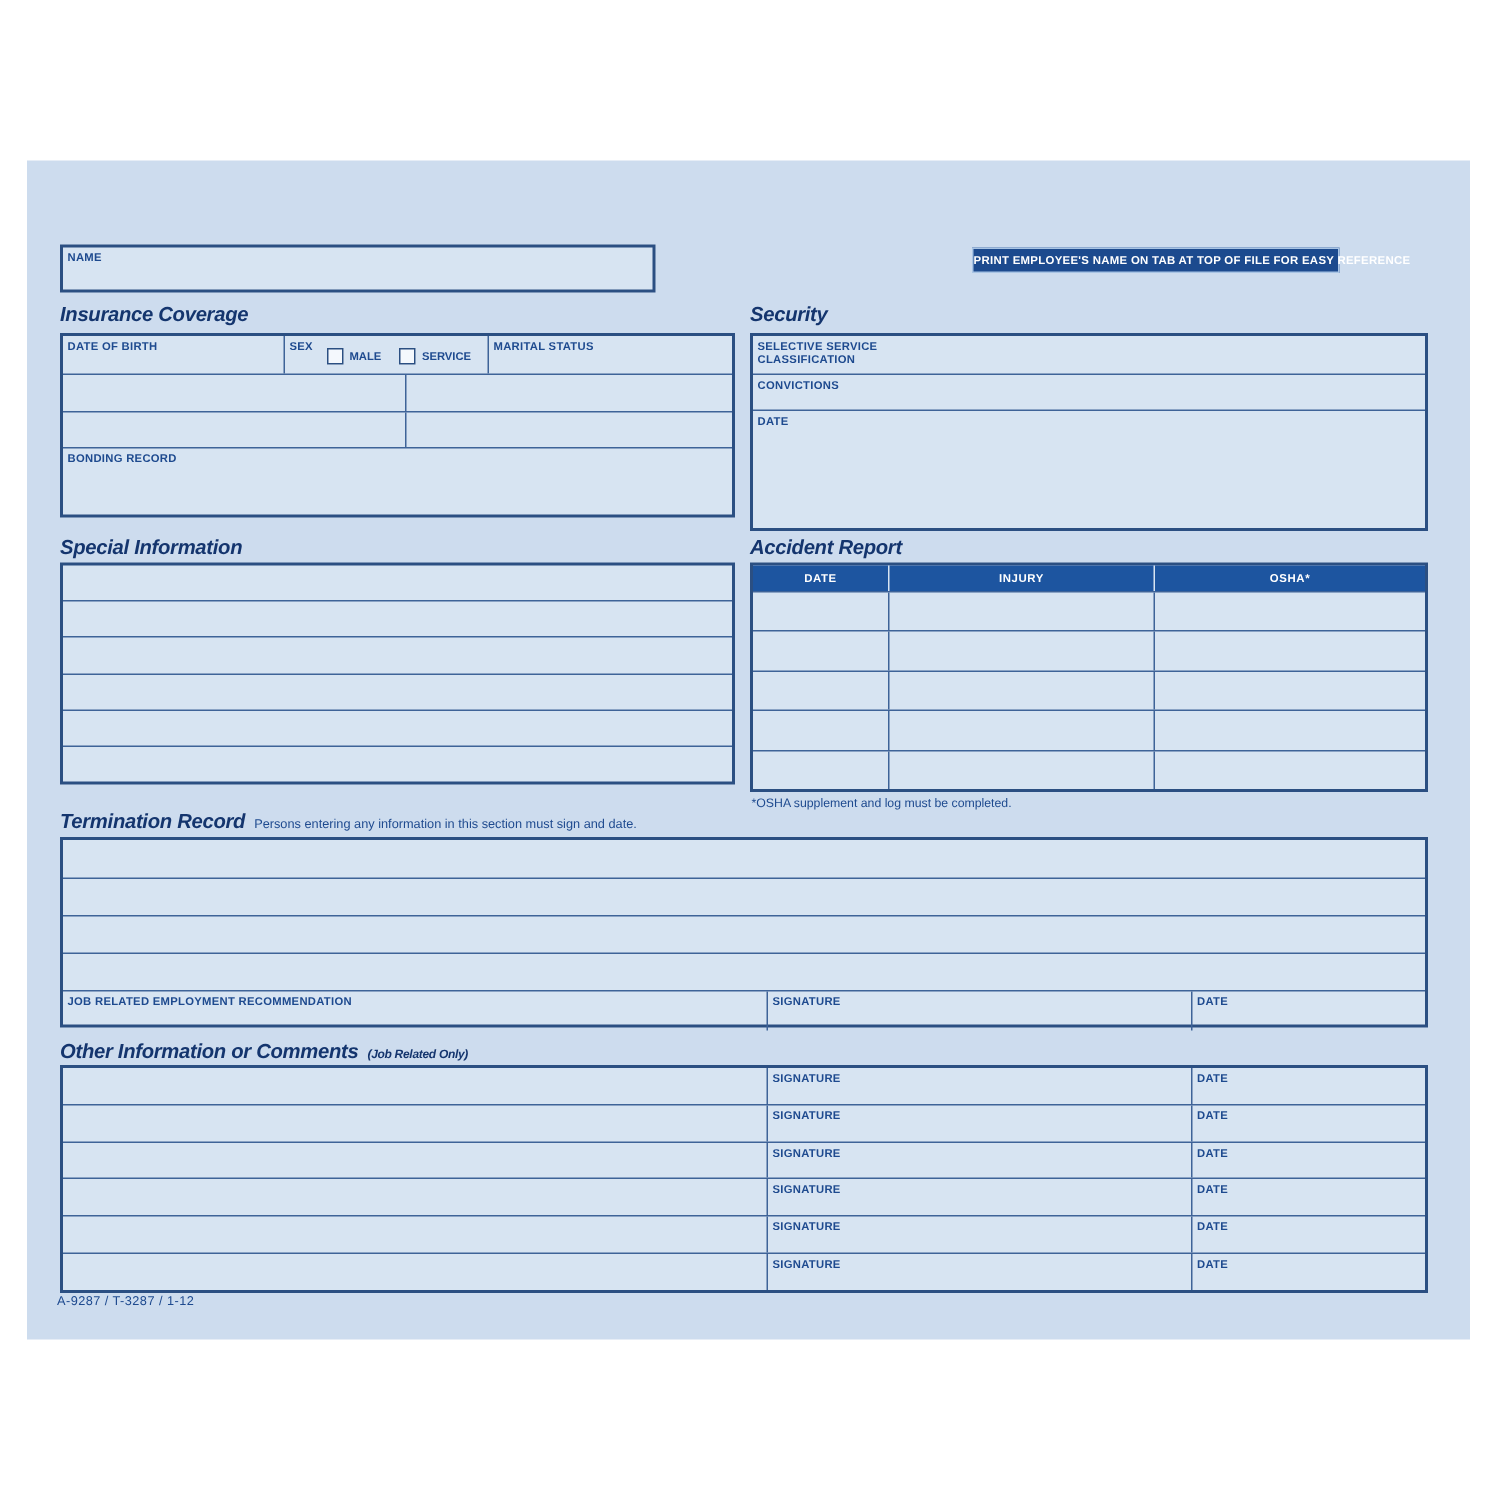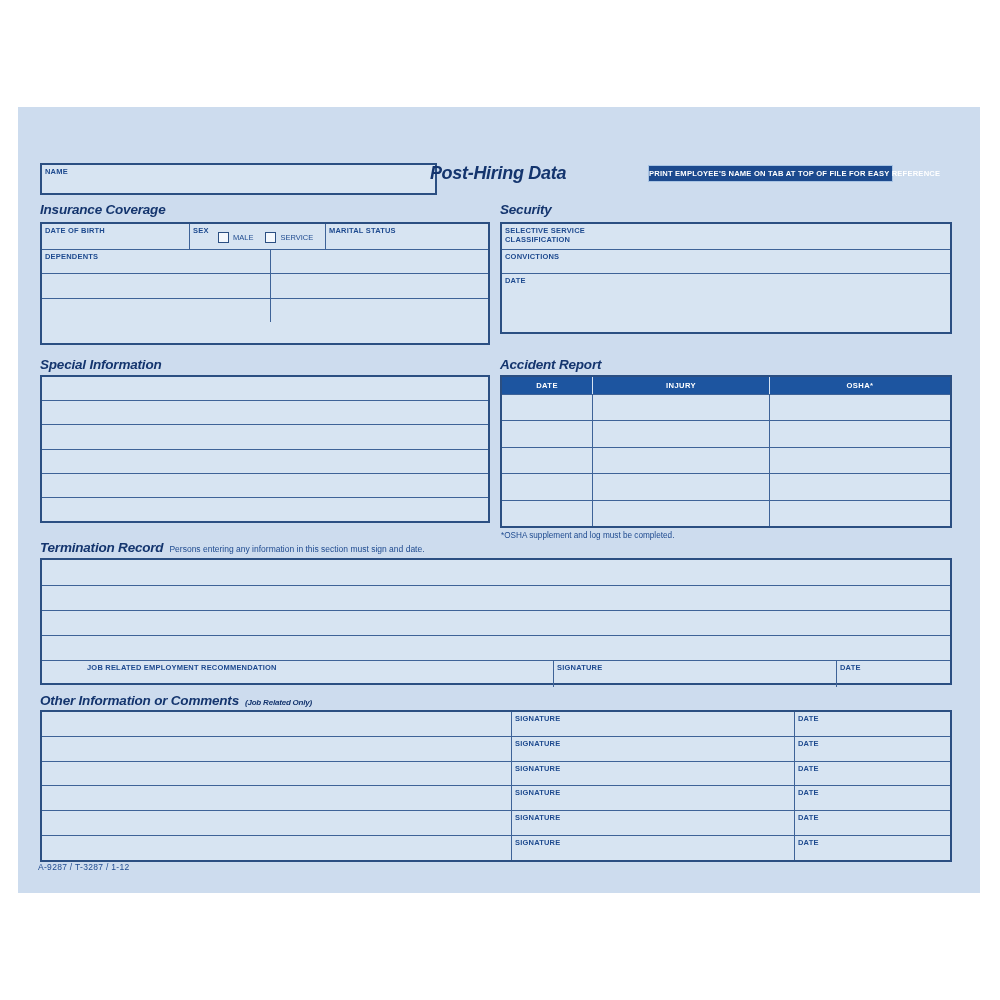--- a/index.html
+++ b/index.html
@@ -33,50 +33,49 @@
   }
   .row { display:flex; flex:1 1 auto; border-top:1.5px solid #3e6398; min-height:0; }
   .row:first-child { border-top:none; }
   .cell { position:relative; border-left:1.5px solid #3e6398; flex:1 1 auto; min-width:0; }
   .cell:first-child { border-left:none; }
   .lbl {
     position:absolute; top:2px; left:3px;
     font-size:7.5px; font-weight:bold; color:#1e4a8f; letter-spacing:0.2px;
     line-height:1.25; white-space:pre-line;
   }
-  .h25 { flex:0 0 25px; } .h24 { flex:0 0 24px; } .h27 { flex:0 0 27px;padding-left:42px; } .h17 { flex:0 0 17px; }
+  .h25 { flex:0 0 25px; } .h24 { flex:0 0 24px; } .h27 { flex:0 0 27px; } .h17 { flex:0 0 17px; }
   
   .name-box {
     position:absolute; left:22px; top:56px; width:397px; height:32px;
     border:2px solid #2b4f82; background:#d7e4f2;
   }
   
   .cb-row { display:flex; align-items:center; gap:4px; margin:8px 0 0 28px; }
   .cb { width:11px; height:11px; background:#f4f8fd; border:1.2px solid #2b4f82; }
-  .cb-lbl { font-size:7.5px; font-weight:normal; color:#1e4a8f; margin-right:8px; }
+  .cb-lbl { font-size:7.5px; font-weight:bold; color:#1e4a8f; margin-right:8px; }
   
   .hdr { background:#1d55a0; }
   .hdr .cell { border-left:1.5px solid #d7e4f2; }
   .hdr .cell:first-child { border-left:none; }
   .hcell-txt {
     display:block; width:100%; text-align:center; color:#ffffff;
     font-size:7.6px; font-weight:bold; line-height:17px; letter-spacing:0.4px;
   }
   .footnote { position:absolute; left:483px; top:424px; font-size:8.2px; color:#1e4a8f; }
   .form-code { position:absolute; left:20px; top:755px; font-size:8.5px; color:#1e4a8f; letter-spacing:0.3px; }
 </style>
 </head>
 <body>
 
 <div class="paper">
 
   <div class="name-box">
     <span class="lbl">NAME</span>
   </div>
-  <div class="title">Post-Hiring Data</div>
   <div class="banner">PRINT EMPLOYEE'S NAME ON TAB AT TOP OF FILE FOR EASY REFERENCE</div>
 
   <div class="sec-head" style="left:22px; top:95px;">
     <span>Insurance Coverage</span>
   </div>
   <div class="tbl" style="left:22px; top:115px; width:450px; height:123px;">
     <div class="row h25">
       <div class="cell" style="flex:0 0 147px;">
         <span class="lbl">DATE OF BIRTH</span>
       </div>
@@ -86,40 +85,39 @@
           <span class="cb"></span>
           <span class="cb-lbl">MALE</span>
           <span class="cb"></span>
           <span class="cb-lbl">SERVICE</span>
         </div>
       </div>
       <div class="cell">
         <span class="lbl">MARITAL STATUS</span>
       </div>
     </div>
-    <div class="row h24">
-      <div class="cell" style="flex:0 0 228px;">
-        <span class="lbl">DEPENDENTS</span>
-      </div>
-      <div class="cell"></div>
-    </div>
     <div class="row h25">
       <div class="cell" style="flex:0 0 228px;"></div>
       <div class="cell"></div>
     </div>
     <div class="row h24">
       <div class="cell" style="flex:0 0 228px;"></div>
       <div class="cell"></div>
     </div>
+    <div class="row h25">
+      <div class="cell">
+        <span class="lbl">BONDING RECORD</span>
+      </div>
+    </div>
   </div>
 
   <div class="sec-head" style="left:482px; top:95px;">
     <span>Security</span>
   </div>
-  <div class="tbl" style="left:482px; top:115px; width:452px; height:112px;">
+  <div class="tbl" style="left:482px; top:115px; width:452px; height:132px;">
     <div class="row h25">
       <div class="cell">
         <span class="lbl">SELECTIVE SERVICE
 CLASSIFICATION</span>
       </div>
     </div>
     <div class="row h24">
       <div class="cell">
         <span class="lbl">CONVICTIONS</span>
       </div>

